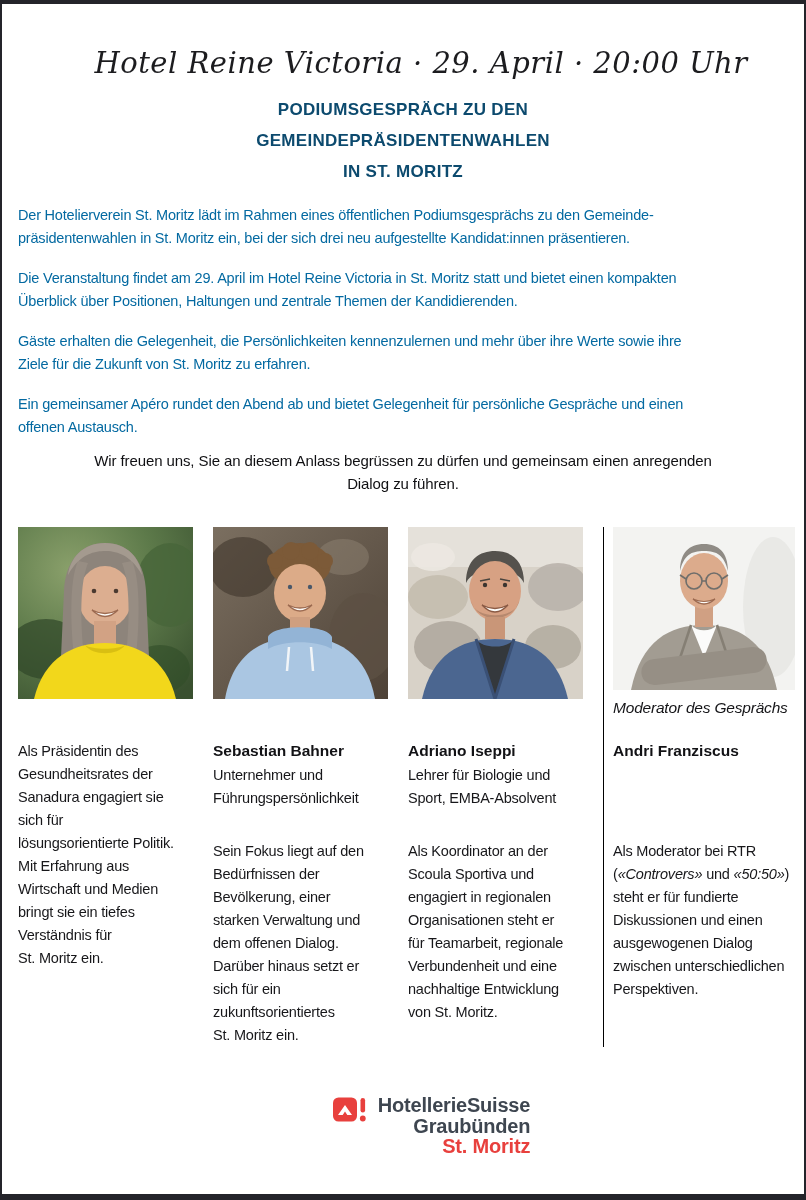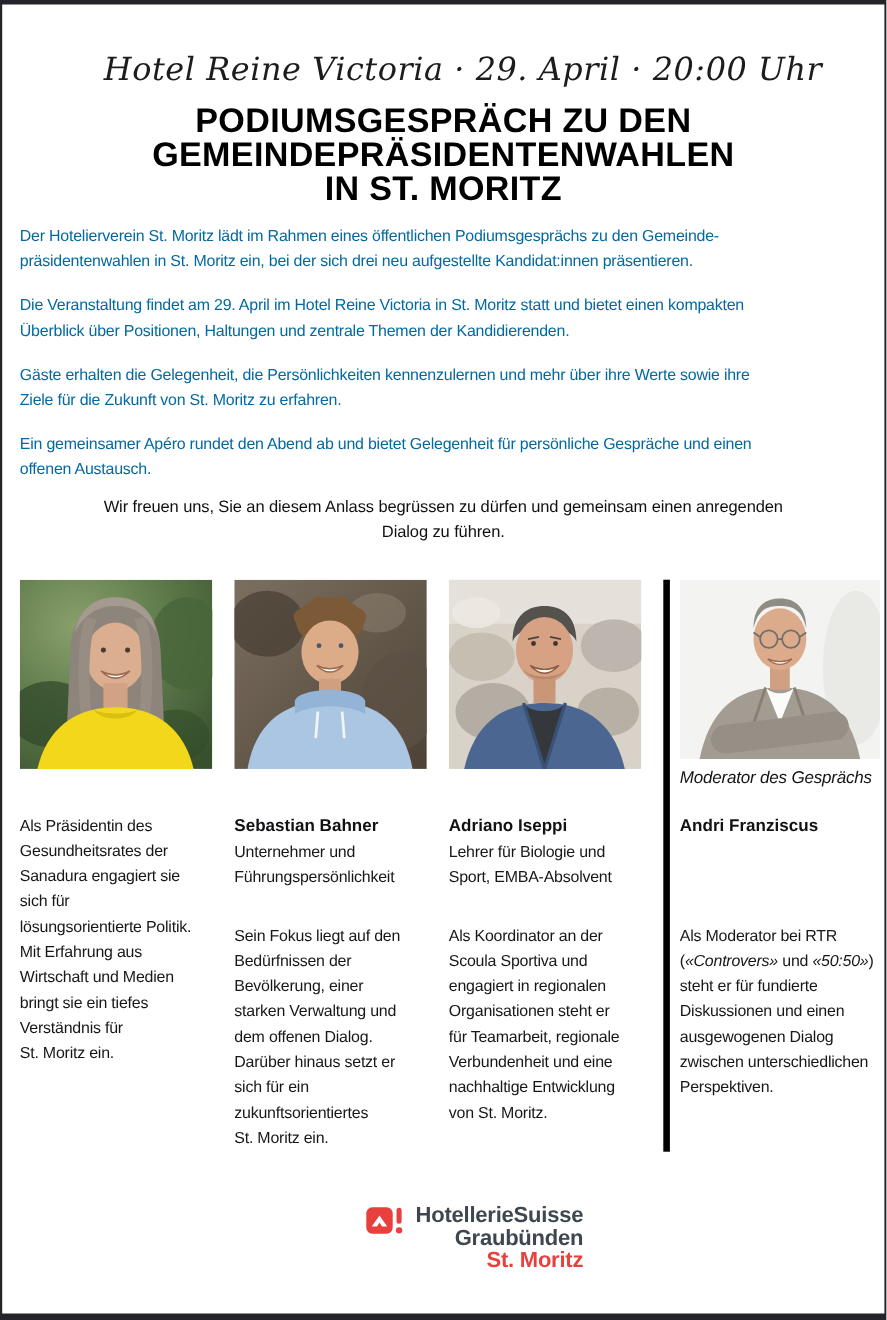--- a/index.html
+++ b/index.html
@@ -12,22 +12,22 @@
     font-family:"Liberation Sans", sans-serif;
     overflow:hidden;
   }
   .venue{
     margin-top:42px;text-align:center;
     font-family:"DejaVu Serif", serif;font-style:italic;
     font-size:29px;letter-spacing:0.5px;color:#1c1c1f;padding-left:36px;
   }
   .title{
     margin:14px 0 0;text-align:center;font-weight:700;
-    font-size:31px;line-height:31px;letter-spacing:0.3px;
-    white-space:pre-line;color:#000000;
+    font-size:17px;line-height:31px;letter-spacing:0.3px;
+    white-space:pre-line;color:#0c4a6e;
   }
   .intro{margin:17px 16px 0;}
   .intro p{
     margin:0 0 17px;white-space:pre;
     font-size:14.5px;line-height:23px;letter-spacing:-0.2px;color:#0369a1;
   }
   .invite{
     margin:-7px 16px 0;text-align:center;font-weight:400;
     font-size:15px;line-height:23px;white-space:pre-line;
     letter-spacing:-0.1px;color:#101013;
@@ -37,21 +37,21 @@
     grid-template-columns:183px 183px 183px 193px;
     column-gap:12px;padding-left:16px;
   }
   .media{height:213px;}
   .photo{display:block;}
   .head{height:100px;}
   .pname{font-size:15.5px;font-weight:700;line-height:22px;color:#121215;}
   .prole{margin-top:2px;font-size:14.5px;line-height:23px;white-space:pre;letter-spacing:-0.2px;}
   .bio{font-size:14.5px;line-height:23px;white-space:pre;letter-spacing:-0.2px;}
   .bio .it{font-style:italic;}
-  .mod-col{border-left:6px solid #000000;padding-left:9px;box-sizing:border-box;}
+  .mod-col{border-left:1px solid #000000;padding-left:9px;box-sizing:border-box;}
   .caption{margin-top:9px;font-style:italic;font-size:15.5px;letter-spacing:-0.2px;color:#151518;}
   .footer{
     margin-top:48px;display:flex;justify-content:center;
     padding-left:56px;align-items:flex-start;gap:9px;text-align:right;
   }
   .logo-icon svg{display:block;}
   .logo-text{font-weight:700;font-size:20px;line-height:20.5px;color:#3e4650;letter-spacing:-0.2px;}
   .logo-red{color:#e8403d;}
 </style>
 </head>

